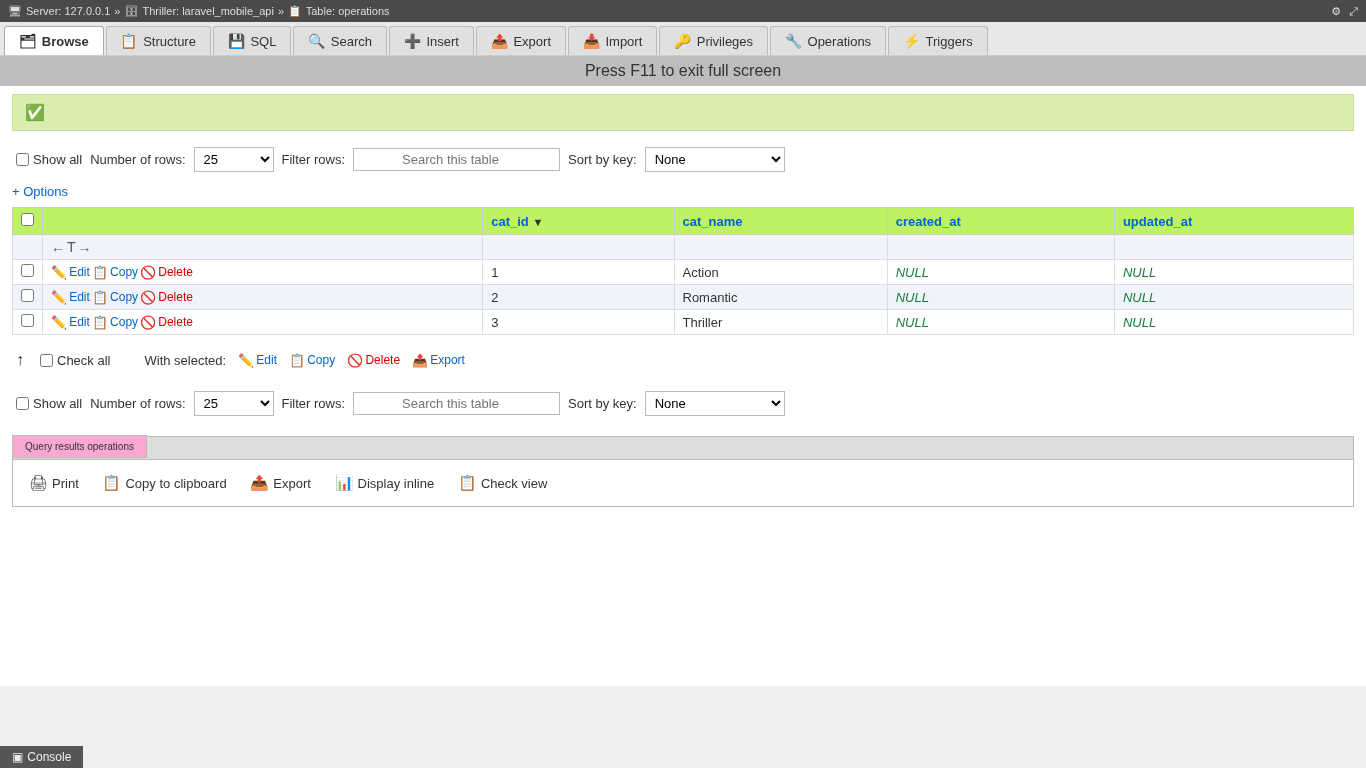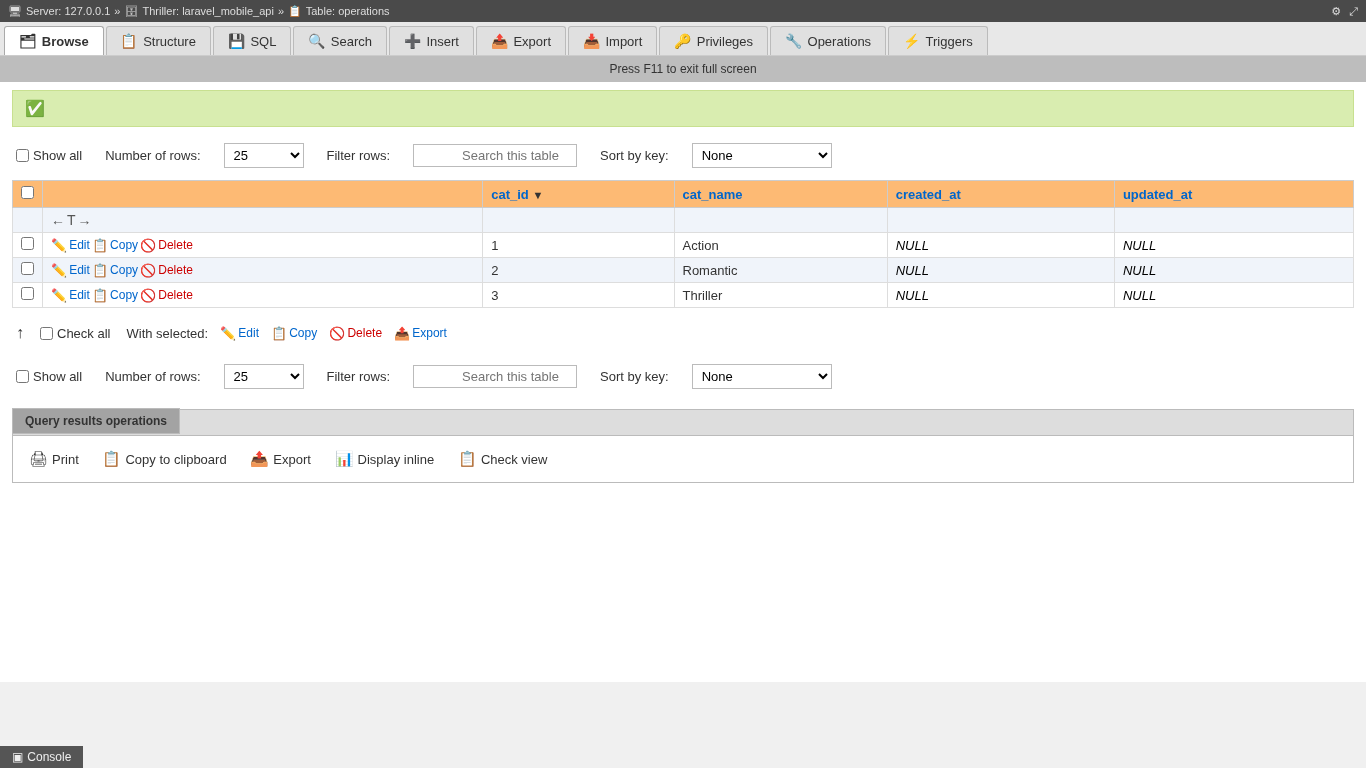--- a/index.html
+++ b/index.html
@@ -48,21 +48,21 @@
       font-weight: bold;
       color: #333;
     }
     .tab-icon { font-size: 14px; }
 
     
     .fullscreen-notice {
       background: rgba(180,180,180,0.85);
       text-align: center;
       padding: 6px;
-      font-size: 12px;
+      font-size: 16px;
       color: #333;
       position: relative;
     }
 
     
     .main-content {
       background: #fff;
       padding: 8px 12px;
       min-height: 600px;
     }
@@ -98,65 +98,65 @@
       border: 1px solid #ccd;
       margin-bottom: 10px;
       font-size: 13px;
     }
     .profiling-bar a { color: #06c; text-decoration: none; margin: 0 2px; }
 
     
     .filter-row {
       display: flex;
       align-items: center;
-      gap: 23px;
+      gap: 8px;
       padding: 6px 4px;
       margin-bottom: 6px;
     }
     .filter-row label { display: flex; align-items: center; gap: 4px; }
     .filter-row select, .filter-row input[type="text"] {
       border: 1px solid #bbb;
       padding: 3px 5px;
       font-size: 13px;
       background: #fff;
     }
-    .filter-row input[type="text"] { width: 164px; padding-left: 48px; }
+    .filter-row input[type="text"] { width: 207px; padding-left: 48px; }
     .filter-row select { width: 80px; }
     .sort-select { width: 140px !important; }
 
     
     .options-link {
       color: #06c;
       text-decoration: none;
       font-size: 13px;
       display: block;
       margin-bottom: 8px;
     }
 
     
     .data-table {
       width: 100%;
       border-collapse: collapse;
       margin-bottom: 8px;
       font-size: 13px;
     }
     .data-table th {
-      background: #fdba74;
+      background: #bef264;
       border: 1px solid #ccc;
       padding: 5px 8px;
       text-align: left;
       font-weight: bold;
     }
     .data-table th a { color: #06c; text-decoration: none; }
     .data-table td {
       border: 1px solid #ddd;
       padding: 4px 8px;
     }
     .data-table tr:nth-child(even) td { background: #f0f4fa; }
-    .data-table .null-val { font-style: italic; color: #000000; }
+    .data-table .null-val { font-style: italic; color: #15803d; }
 
     
     .row-actions { display: flex; align-items: center; gap: 2px; white-space: nowrap; }
     .action-link {
       display: inline-flex; align-items: center; gap: 2px;
       color: #06c; text-decoration: none; font-size: 12px; cursor: pointer;
     }
     .action-link.delete { color: #c00; }
     .action-icon { font-size: 13px; }
 
@@ -165,35 +165,35 @@
 
     
     .bottom-actions {
       display: flex;
       align-items: center;
       gap: 16px;
       padding: 8px 4px;
       margin-bottom: 8px;
     }
     .check-all-wrap { display: flex; align-items: center; gap: 4px; }
-    .with-selected { display: flex; align-items: flex-end; gap: 12px; font-style: italic; }
+    .with-selected { display: flex; align-items: flex-end; gap: 12px; font-style: italic; margin-left: 18px; }
     .with-selected span { font-style: normal; }
 
     
     .qr-section {
       border: 1px solid #bbb;
       margin-top: 14px;
     }
     .qr-title {
-      background: #a3a3a3;
+      background: #f9a8d4;
       border: 1px solid #bbb;
       display: inline-block;
       padding: 5px 12px;
-      font-size: 12px;
-      font-weight: bold;
+      font-size: 10px;
+      font-weight: normal;
       margin-top: -1px;
       margin-left: -1px;
       position: relative;
       top: -1px;
     }
     .qr-body {
       padding: 14px 16px;
       display: flex;
       gap: 24px;
       align-items: center;
@@ -314,20 +314,21 @@
       <option>100</option>
     </select>
     <span>Filter rows:</span>
     <input type="text" placeholder="Search this table" style="">
     <span>Sort by key:</span>
     <select class="sort-select">
       <option>None</option>
     </select>
   </div>
 
+  <a href="#" class="options-link">+ Options</a>
 
   <table class="data-table">
     <thead>
       <tr>
         <th class="cb-col"><input type="checkbox" style=""></th>
         <th></th>
         <th><a href="#">cat_id</a> <span class="th-sort-icon">▼</span></th>
         <th><a href="#">cat_name</a></th>
         <th><a href="#">created_at</a></th>
         <th><a href="#">updated_at</a></th>

